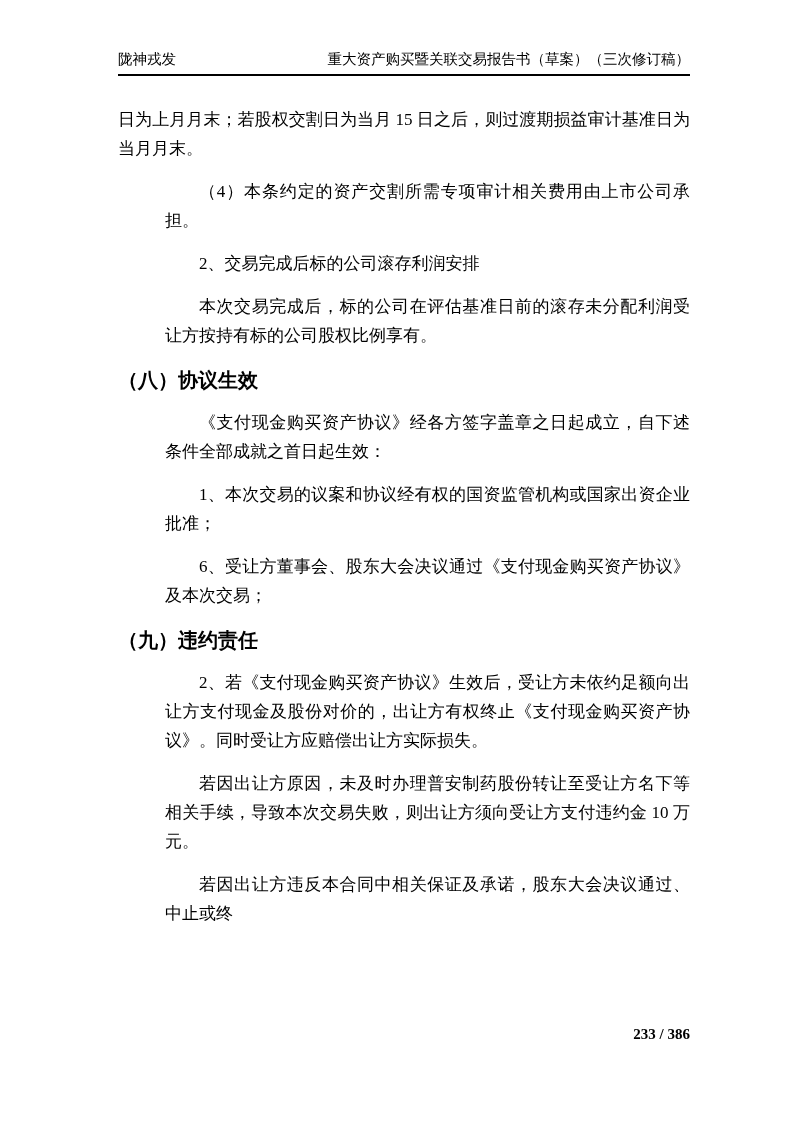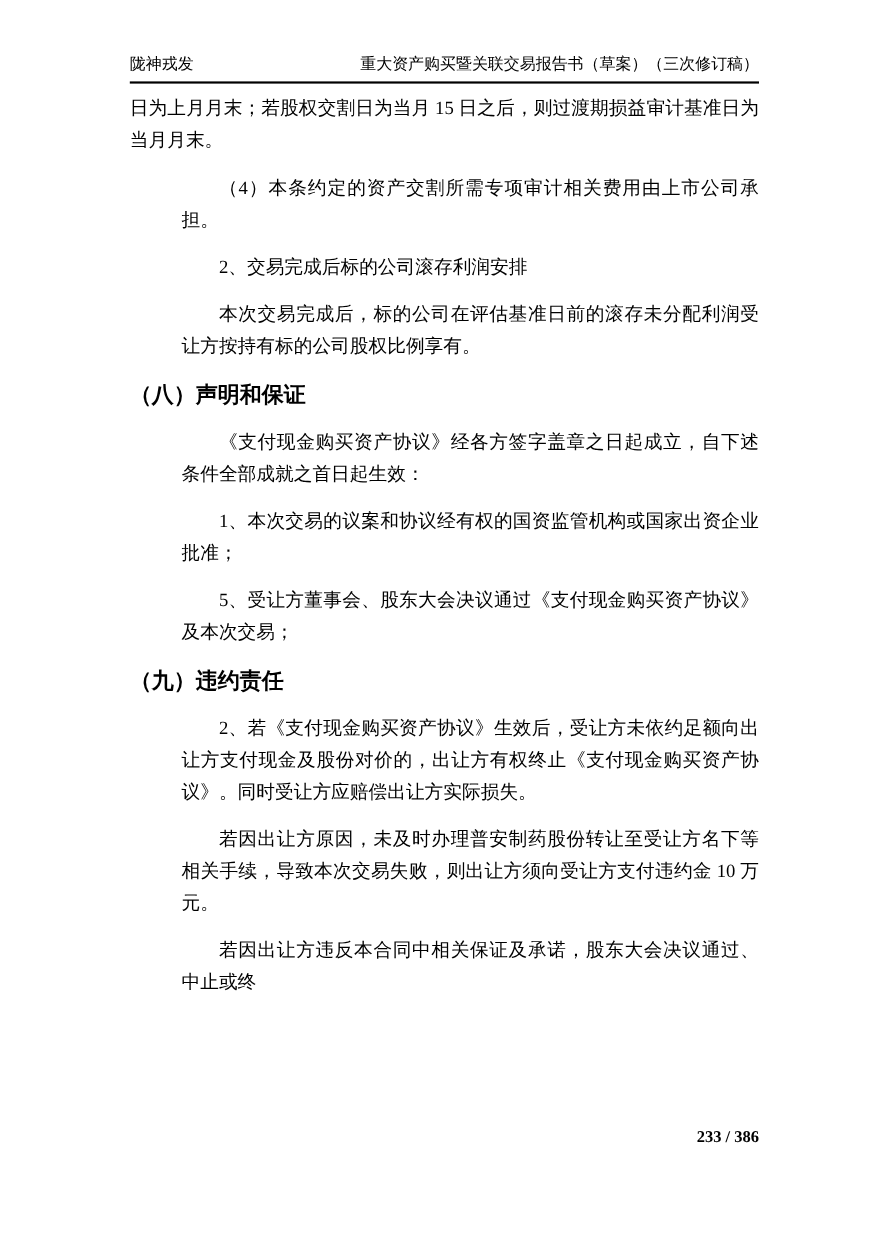--- a/index.html
+++ b/index.html
@@ -27,21 +27,21 @@
     align-items: flex-end;
     font-size: 14.5px;
     line-height: 19px;
     border-bottom: 2px solid #000000;
     padding-bottom: 5px;
   }
   .header .hdr-left { white-space: nowrap; }
   .header .hdr-right { white-space: nowrap; }
   .content {
     position: absolute;
-    top: 84px;
+    top: 105px;
     left: 118px;
     width: 572px;
     font-size: 17px;
     line-height: 29px;
   }
   .para {
     margin: 0 0 14px 0;
     text-align: justify;
     text-justify: inter-character;
   }
@@ -79,27 +79,27 @@
   <div class="content">
 
     <p class="para">日为上月月末；若股权交割日为当月 15 日之后，则过渡期损益审计基准日为当月月末。</p>
 
     <p class="para indent">（4）本条约定的资产交割所需专项审计相关费用由上市公司承担。</p>
 
     <p class="para indent">2、交易完成后标的公司滚存利润安排</p>
 
     <p class="para indent">本次交易完成后，标的公司在评估基准日前的滚存未分配利润受让方按持有标的公司股权比例享有。</p>
 
-    <h2 class="section-heading">（八）声明和保证</h2>
+    <h2 class="section-heading">（八）协议生效</h2>
 
     <p class="para indent">《支付现金购买资产协议》经各方签字盖章之日起成立，自下述条件全部成就之首日起生效：</p>
 
     <p class="para indent">1、本次交易的议案和协议经有权的国资监管机构或国家出资企业批准；</p>
 
-    <p class="para indent">5、受让方董事会、股东大会决议通过《支付现金购买资产协议》及本次交易；</p>
+    <p class="para indent">6、受让方董事会、股东大会决议通过《支付现金购买资产协议》及本次交易；</p>
 
     <h2 class="section-heading">（九）违约责任</h2>
 
 
     <p class="para indent">2、若《支付现金购买资产协议》生效后，受让方未依约足额向出让方支付现金及股份对价的，出让方有权终止《支付现金购买资产协议》。同时受让方应赔偿出让方实际损失。</p>
 
     <p class="para indent">若因出让方原因，未及时办理普安制药股份转让至受让方名下等相关手续，导致本次交易失败，则出让方须向受让方支付违约金 10 万元。</p>
 
     <p class="para indent">若因出让方违反本合同中相关保证及承诺，股东大会决议通过、中止或终</p>
 

